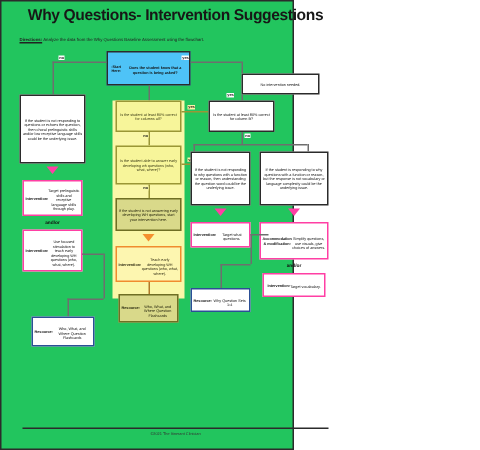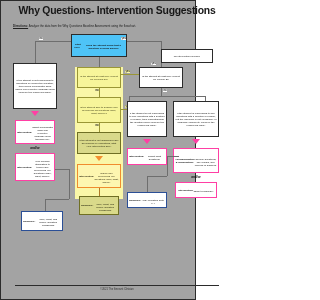--- a/index.html
+++ b/index.html
@@ -1,19 +1,19 @@
 <!DOCTYPE html>
 <html><head>
 <meta charset="utf-8">
 <style>
   html,body{margin:0;padding:0;background:#ffffff;}
   body{width:232px;height:300px;overflow:hidden;
        font-family:"Liberation Sans","DejaVu Sans",sans-serif;color:#1a1a1a;}
   #page{position:relative;width:196px;height:300px;box-sizing:border-box;
-        border:1px solid #2b2b2b;background:#a3a3a3;}
+        border:1px solid #2b2b2b;background:#22c55e;}
 
   
   .title{position:absolute;left:0;top:4px;width:232px;text-align:center;
          font-size:10.4px;font-weight:bold;letter-spacing:-0.25px;color:#171717;}
   .directions{position:absolute;left:12px;top:24px;width:210px;
               font-size:2.9px;line-height:3.6px;color:#222;}
   .directions .dw{text-decoration:underline;font-weight:bold;}
 
   
   .node{position:absolute;box-sizing:border-box;display:flex;

